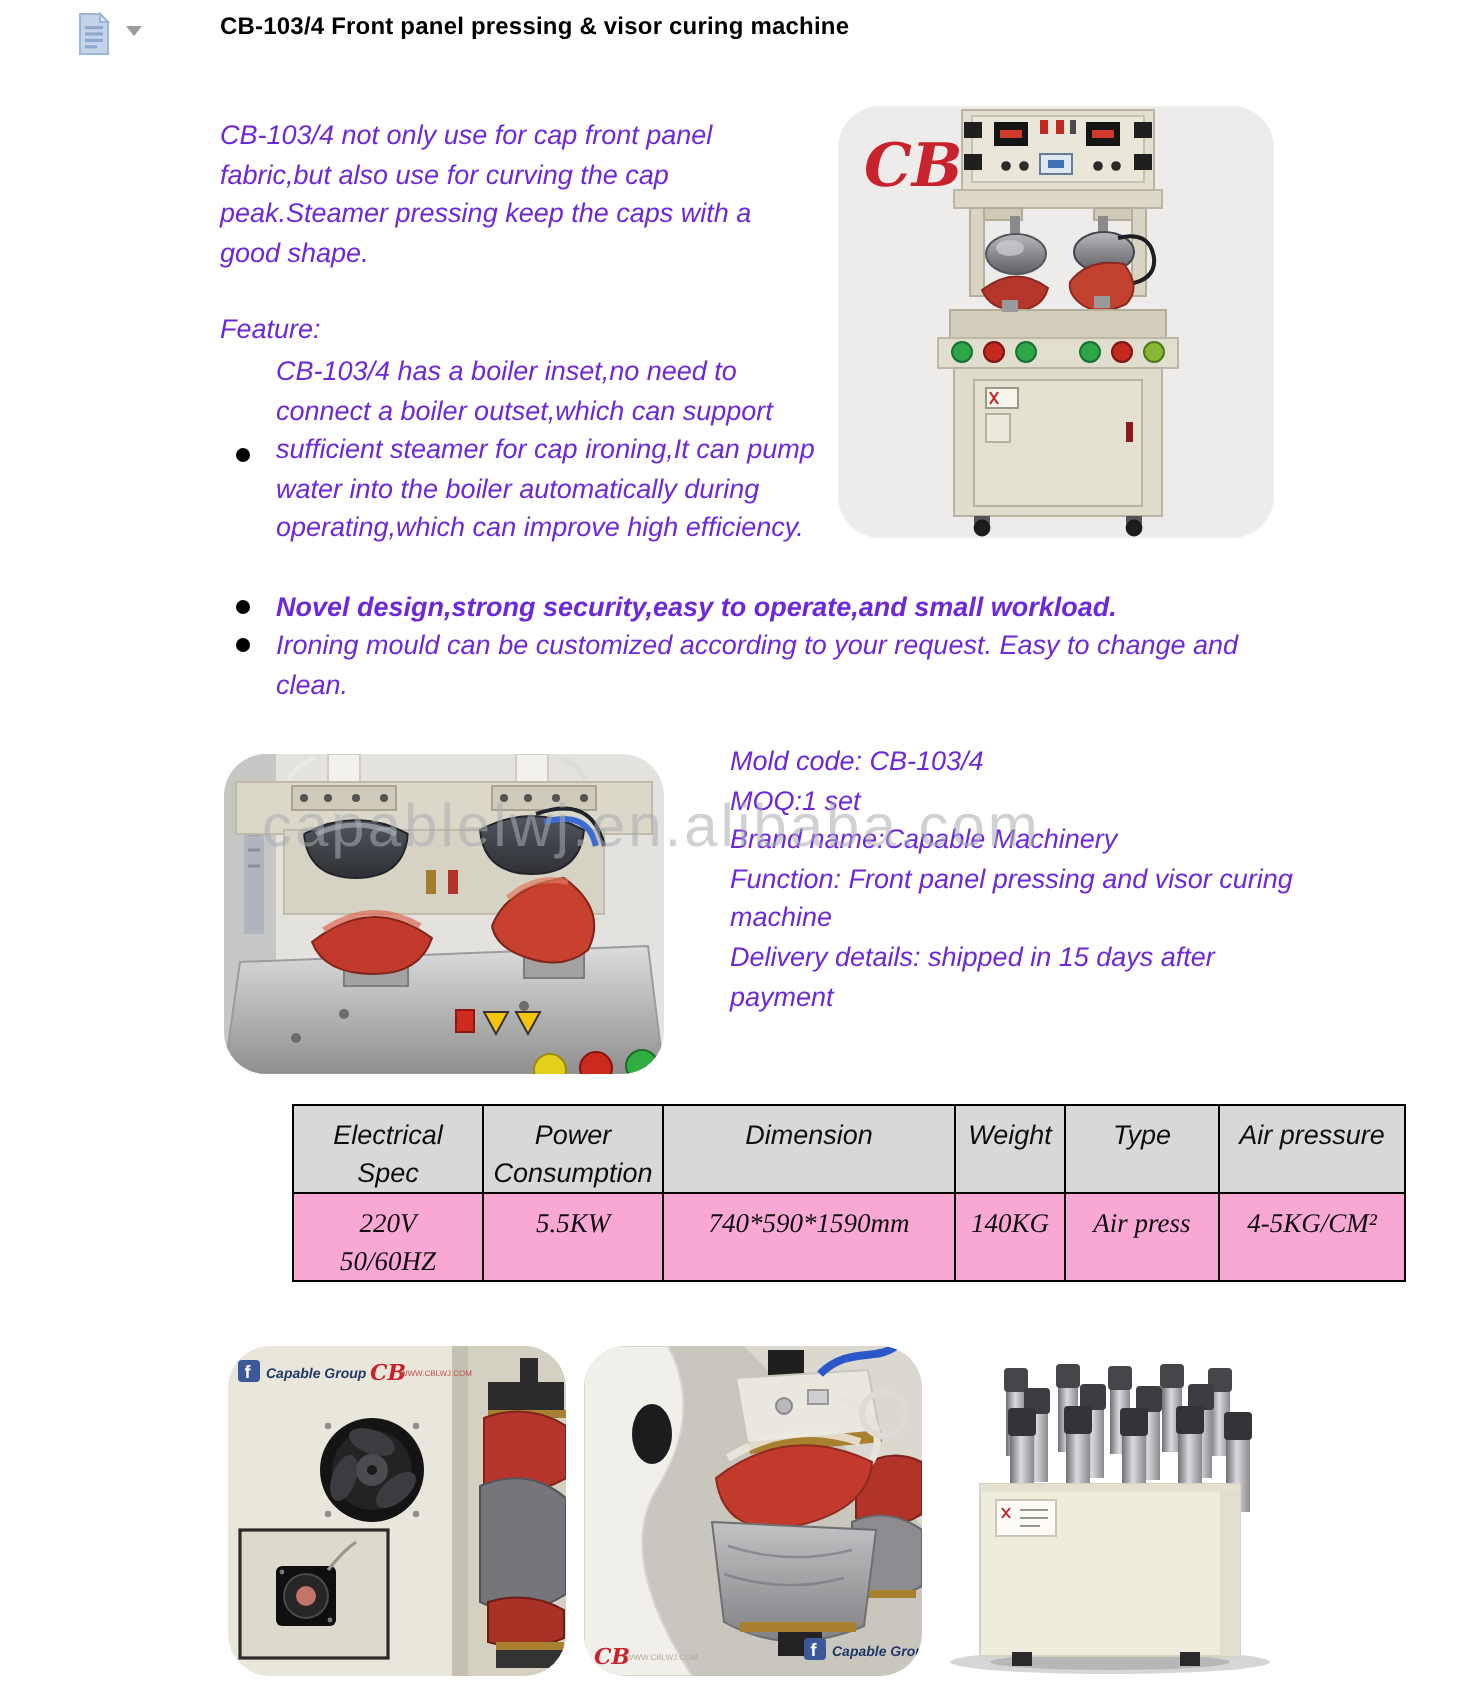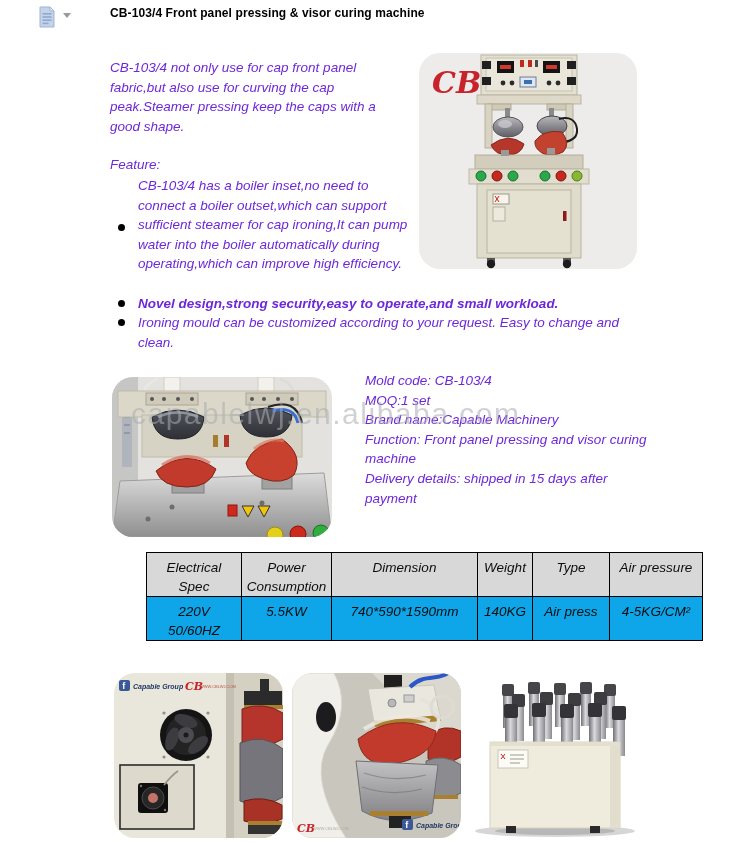--- a/index.html
+++ b/index.html
@@ -43,21 +43,21 @@
              color:#a9adb2;opacity:.55;z-index:3;pointer-events:none;
              font-family:"Liberation Sans",sans-serif;}
 
   
   .spec-wrap{left:106px;top:552px;margin-left:40px;}
   table.spec{border-collapse:collapse;table-layout:fixed;}
   table.spec td,table.spec th{border:1.6px solid #000;font-style:italic;font-weight:normal;
       font-size:13.5px;text-align:center;white-space:pre-line;line-height:19px;
       padding:5px 2px 0 2px;vertical-align:top;font-family:"Liberation Sans",sans-serif;color:#0d0d0d;}
   table.spec th{background:#d8d8d8;height:37px;}
-  table.spec td{height:38px;background:#0ea5e9;}
+  table.spec td{height:38px;background:#f9a8d4;font-family:Liberation Serif, serif;}
 
   .c1{width:95px}.c2{width:90px}.c3{width:146px}.c4{width:55px}.c5{width:77px}.c6{width:93px}
 </style>
 </head>
 <body>
 
 <div class="abs doc-icon">
   <svg width="20" height="22" viewBox="0 0 20 22">
     <path d="M3 1 h10 l4 4 v16 h-14 z" fill="#c3d3ea" stroke="#9db5d6"></path>
     <path d="M13 1 l4 4 h-4 z" fill="#e9eff7" stroke="#9db5d6"></path>

